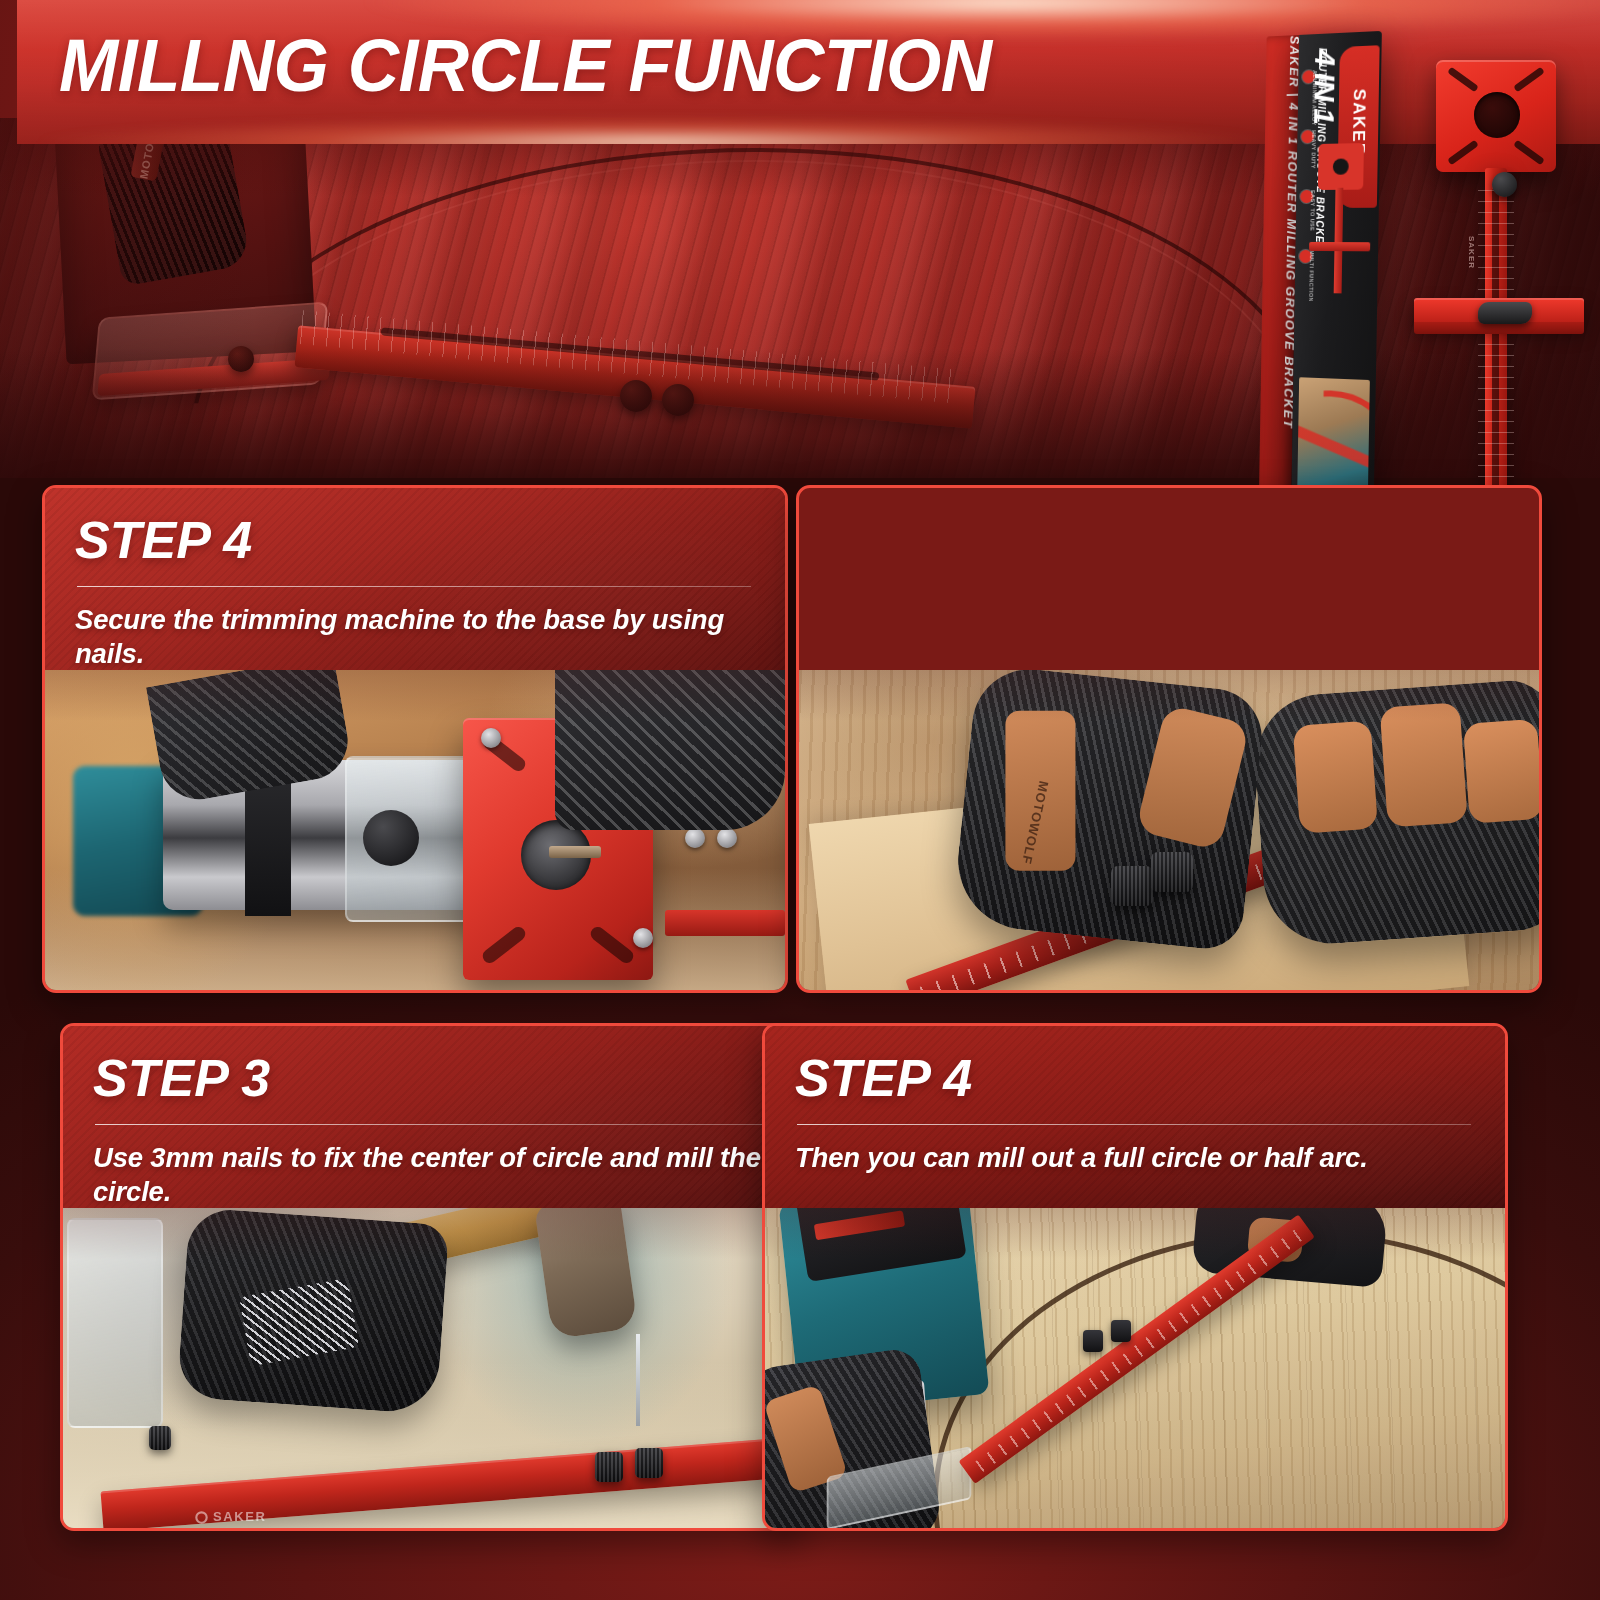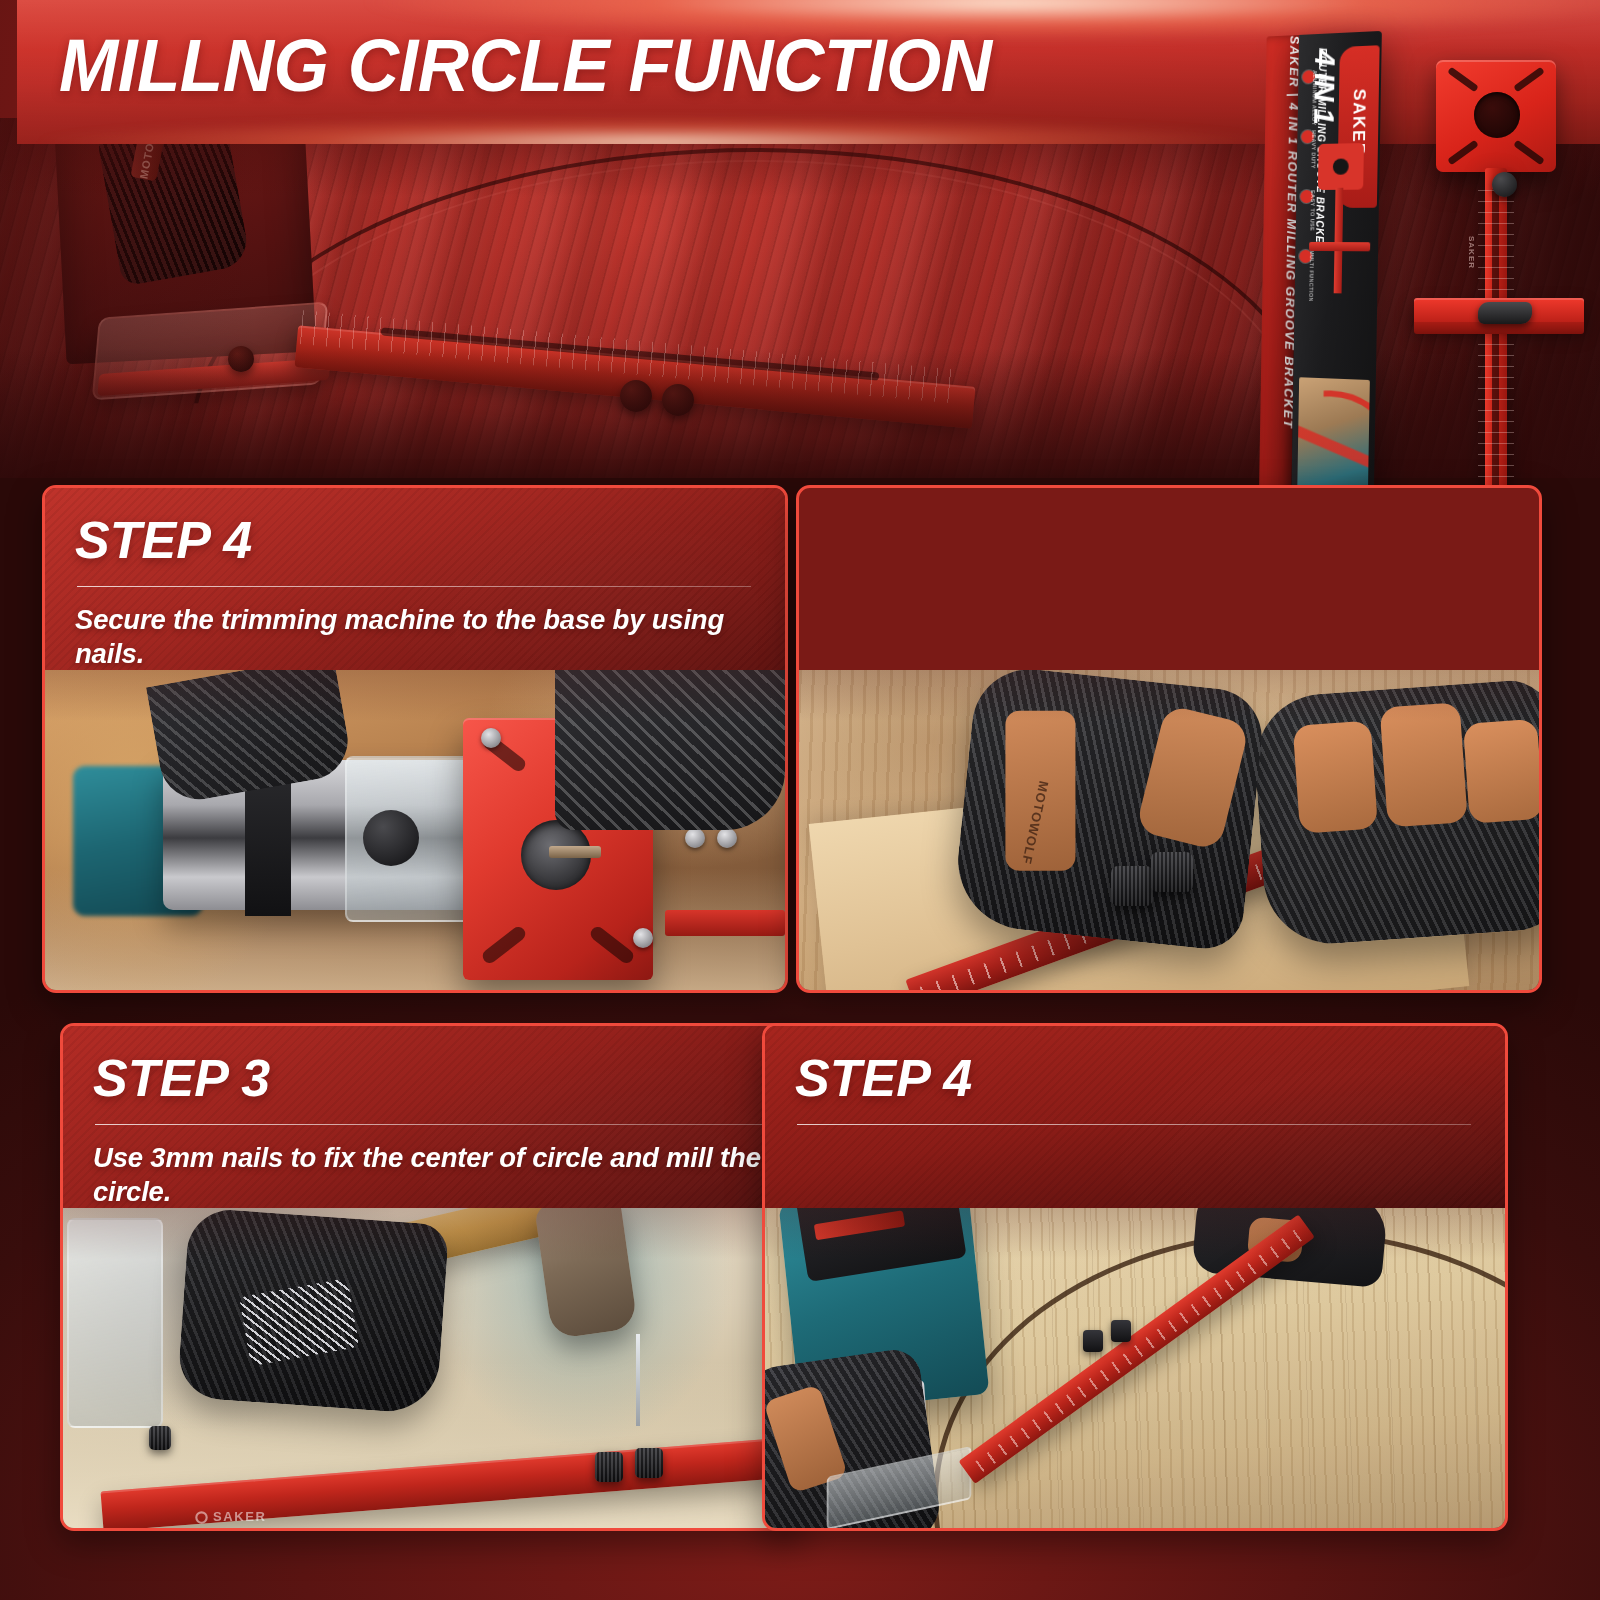--- a/index.html
+++ b/index.html
@@ -862,20 +862,21 @@
         <div class="wm">SAKER</div>
         <div class="photo-shade"></div>
       </div>
     </div>
 
     <div class="card c4">
       <div class="card-head">
         <div class="card-head-tex"></div>
         <div class="step-title">STEP 4</div>
         <div class="divider"></div>
+        <div class="step-body">Then you can mill out a full circle or half arc.</div>
       </div>
       <div class="card-photo p4">
         <div class="ply"></div>
         <div class="arc"></div>
         <div class="glove2">
           <div class="tan"></div>
         </div>
         <div class="router"></div>
         <div class="battery">
           <div class="stripe"></div>

